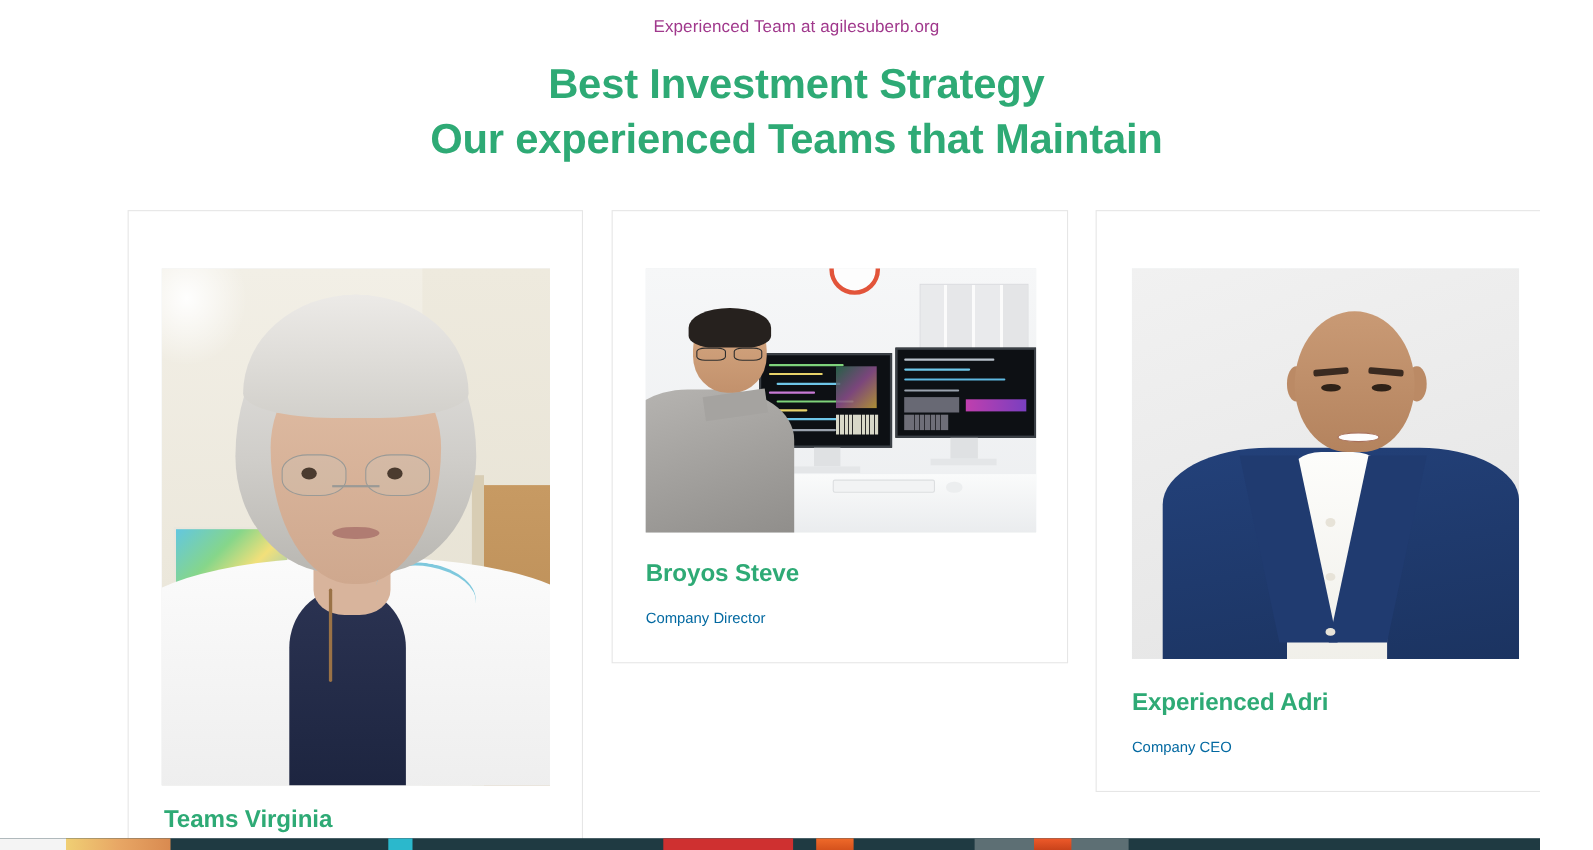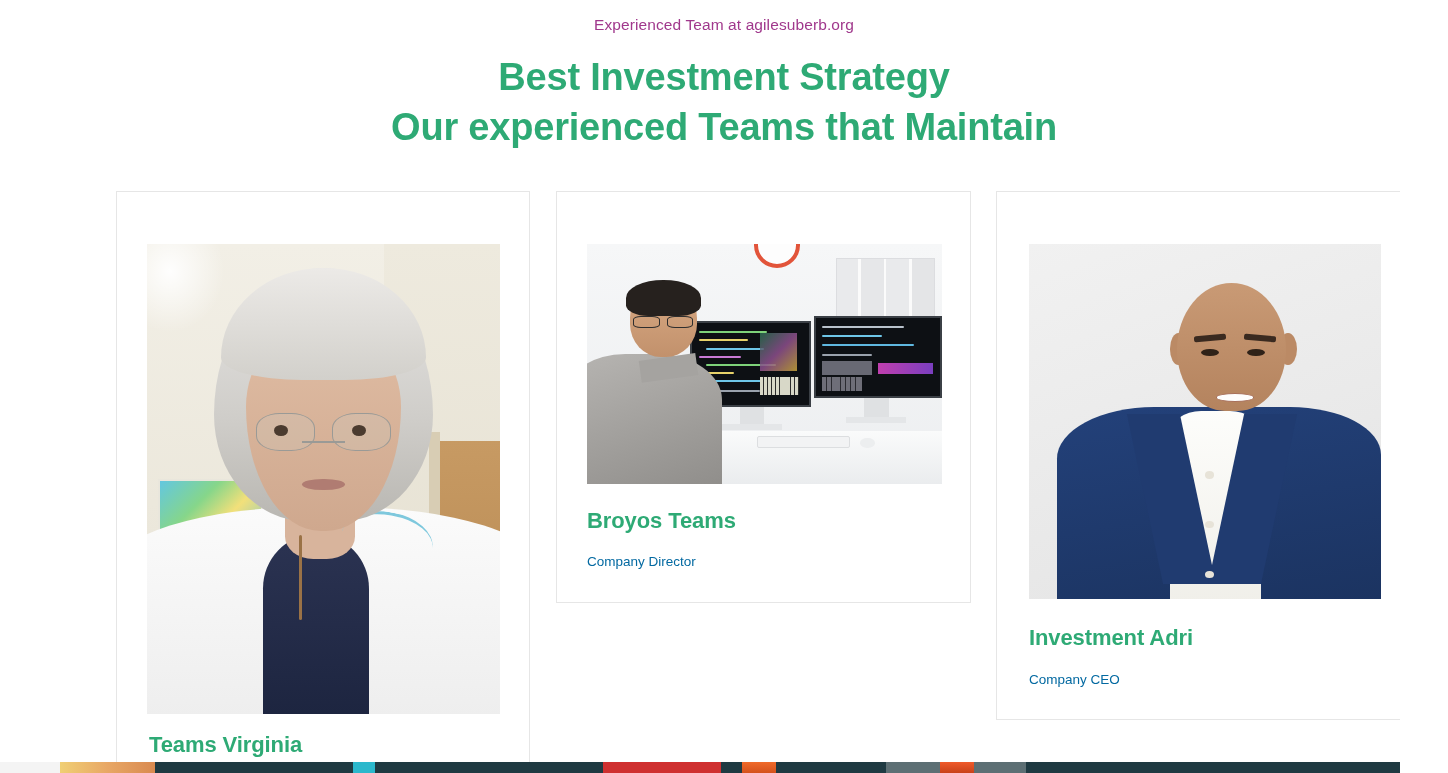--- a/index.html
+++ b/index.html
@@ -309,21 +309,21 @@
           <div class="person"></div>
           <div class="collar"></div>
           <div class="head"></div>
           <div class="hair2"></div>
           <div class="g2">
             <span class="l"></span>
               <span class="r"></span>
           </div>
         </div>
       </div>
-      <div class="name">Broyos Teams</div>
+      <div class="name">Broyos Steve</div>
       <div class="role">Company Director</div>
     </div>
 
     <div class="card card-3">
       <div class="photo-wrap">
         <div class="p3">
           <div class="jacket"></div>
           <div class="shirt3"></div>
           <div class="lapel l"></div>
           <div class="lapel r"></div>
@@ -333,21 +333,21 @@
           <div class="ear l"></div>
           <div class="ear r"></div>
           <div class="head3"></div>
           <div class="brow l"></div>
           <div class="brow r"></div>
           <div class="eye3 l"></div>
           <div class="eye3 r"></div>
           <div class="mouth3"></div>
         </div>
       </div>
-      <div class="name">Investment Adri</div>
+      <div class="name">Experienced Adri</div>
       <div class="role">Company CEO</div>
     </div>
 
   </div>
 
   <div class="taskbar">
     <div class="tb-left-white"></div>
     <div class="tb-wallpaper"></div>
     <div class="tb-icon tb-cyan"></div>
     <div class="tb-icon tb-red"></div>

